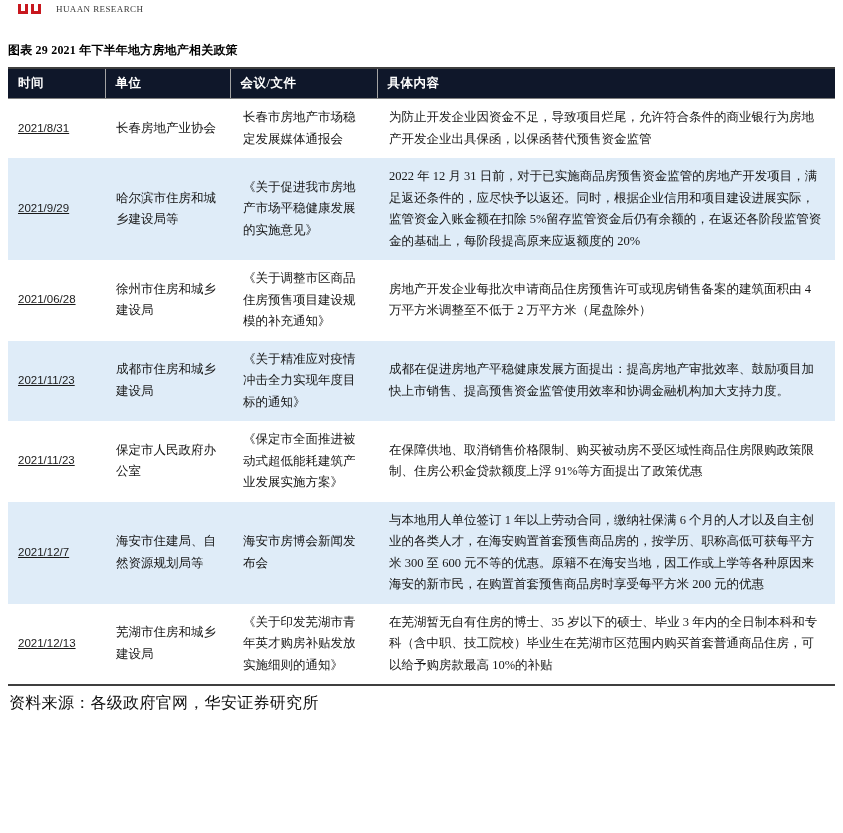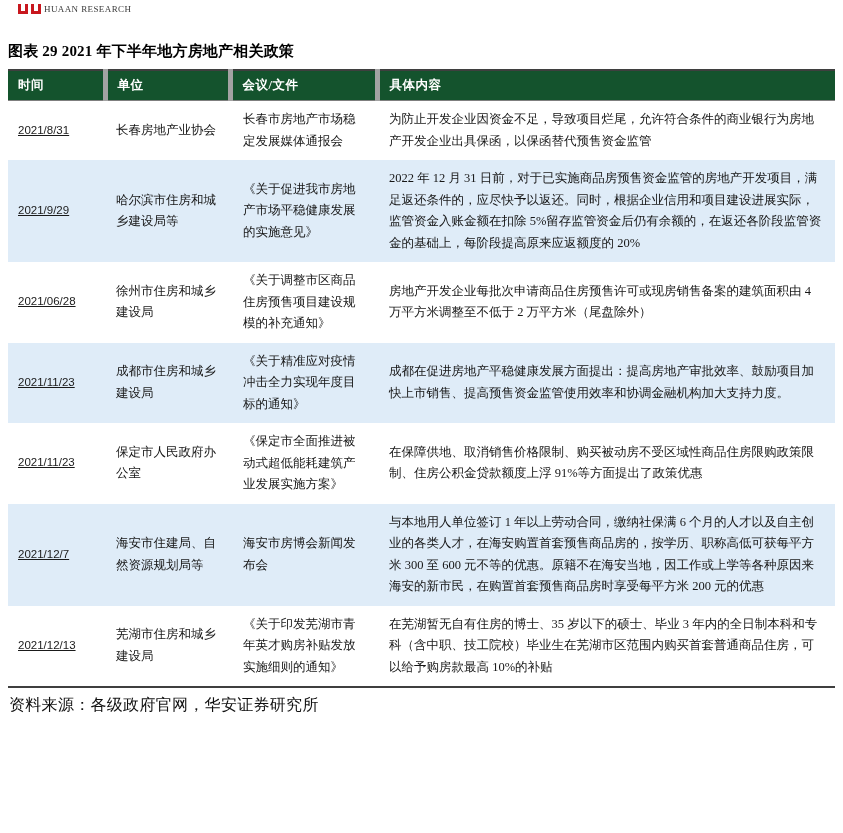--- a/index.html
+++ b/index.html
@@ -11,21 +11,21 @@
     overflow: hidden;
     font-family: "Liberation Serif", serif;
     color: #111111;
   }
   .page { padding: 0 8px; }
 
   
   .brand-row {
     display: flex;
     align-items: flex-end;
-    gap: 1px;
+    gap: 13px;
     padding-left: 10px;
     padding-top: 0;
     height: 15px;
   }
   .logo {
     position: relative;
     width: 25px;
     height: 11px;
     overflow: hidden;
   }
@@ -46,45 +46,45 @@
     letter-spacing: 0.4px;
     color: #3a3a3a;
     white-space: nowrap;
     line-height: 1;
     padding-bottom: 1px;
   }
 
   
   .fig-title {
     margin: 27px 0 8px 0;
-    font-size: 15px;
+    font-size: 12px;
     font-weight: bold;
     color: #000000;
     letter-spacing: 0.2px;
   }
 
   
   table.policy {
     width: 827px;
     border-collapse: collapse;
     table-layout: fixed;
     border-top: 2px solid #3f3f3f;
     border-bottom: 2px solid #3f3f3f;
   }
   thead th {
-    background: #14532d;
+    background: #0f172a;
     color: #ffffff;
     font-weight: bold;
     font-size: 12.5px;
     text-align: left;
     padding: 6px 10px;
     letter-spacing: 0.5px;
     border-bottom: 1px solid #7f7f7f;
   }
-  thead th + th { border-left: 5px solid #a3a3a3; }
+  thead th + th { border-left: 1px solid #a3a3a3; }
 
   tbody td {
     vertical-align: middle;
     padding: 8px 11px;
     font-size: 12.5px;
     line-height: 1.72;
     color: #161616;
   }
   tbody tr:nth-child(even) td { background: #dfecf8; }
   td.cell-time {

